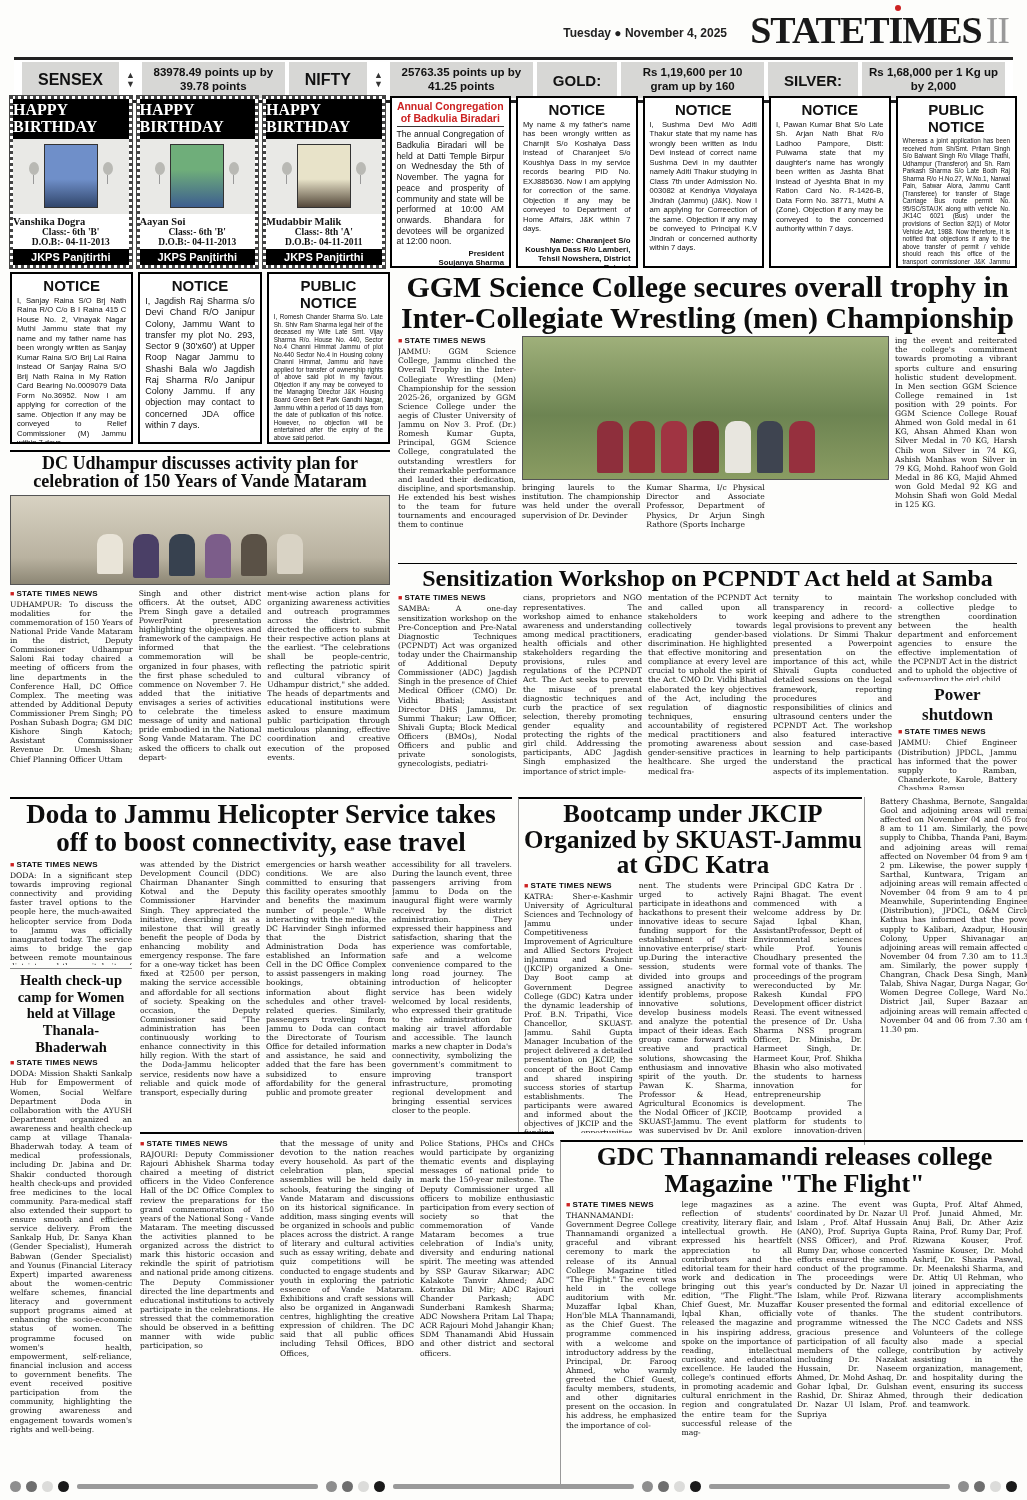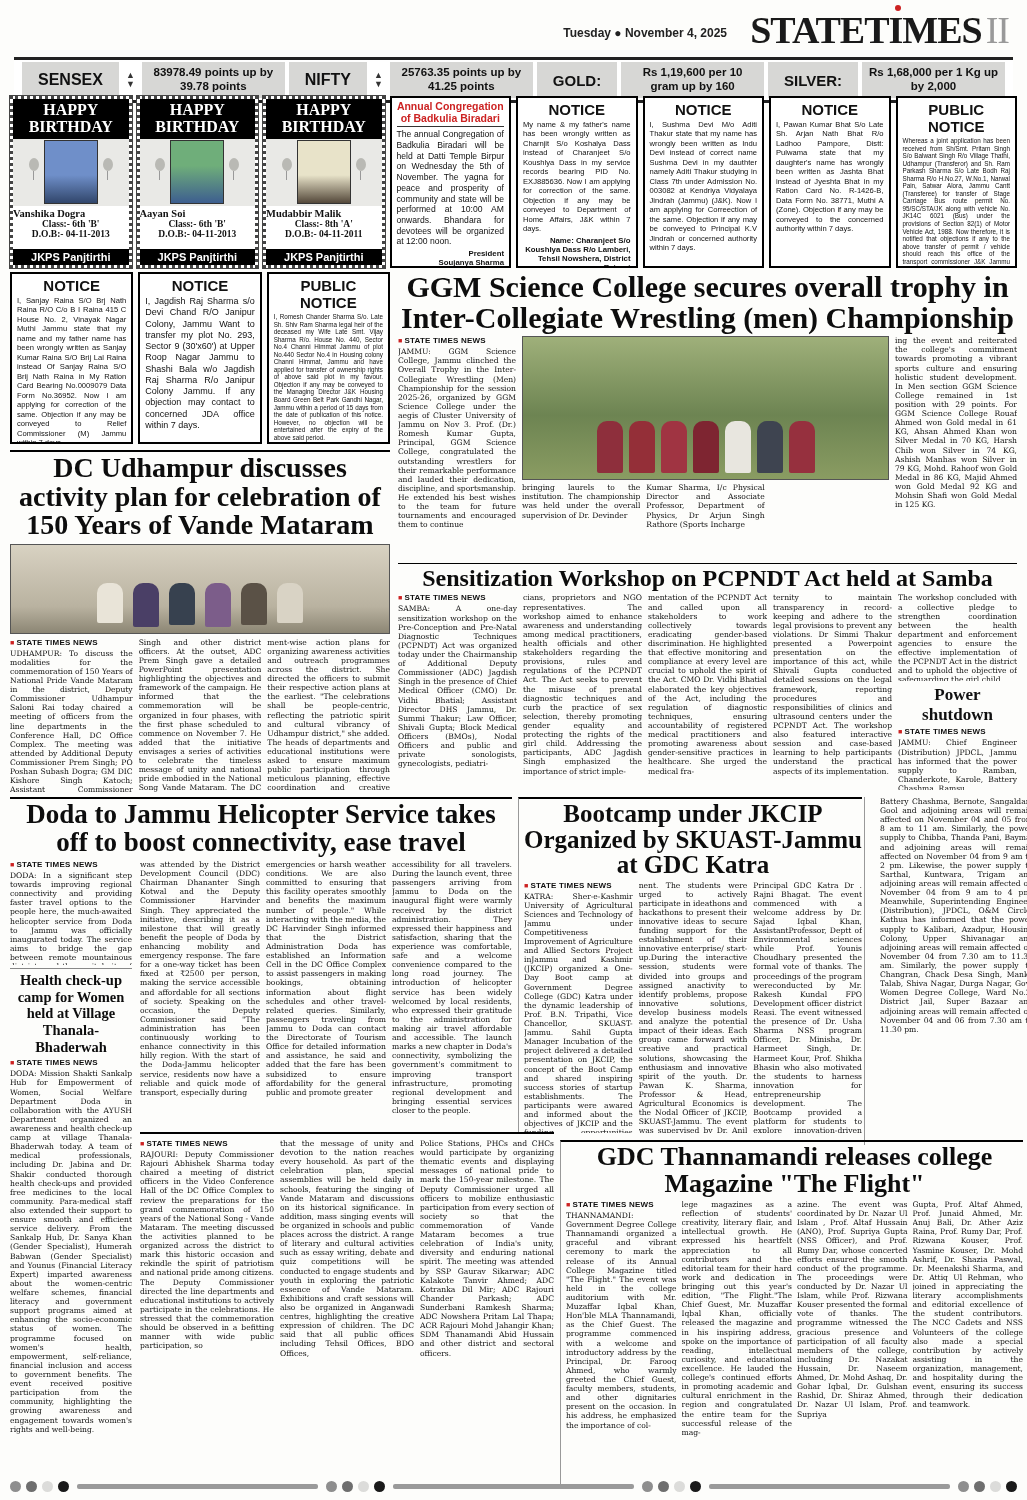--- a/index.html
+++ b/index.html
@@ -25,30 +25,30 @@
   .tk-arrows{display:flex;flex-direction:column;justify-content:center;font-size:9px;
              line-height:1;padding:0 3px;color:#333;}
   .tk-text{background:#d7d7d5;display:flex;align-items:center;justify-content:center;
            text-align:center;font-weight:bold;font-size:11.5px;line-height:1.2;flex:1;padding:0 6px;}
   .tk-sm{font-size:15px;}
   
   #row1{position:absolute;top:96px;left:10px;width:1007px;height:172px;display:grid;
         grid-template-columns:repeat(8,1fr);gap:5px;}
   .bday{border:3px dotted #444;outline:1px solid #444;background:#fff;display:flex;
         flex-direction:column;align-items:stretch;overflow:hidden;}
-  .bday-head{background:#000;color:#fff;text-align:center;font-weight:bold;font-size:16px;
+  .bday-head{background:#000;color:#fff;text-align:left;font-weight:bold;font-size:16px;
              line-height:1.05;padding:3px 0;font-family:"Liberation Serif",serif;}
   .bday-photo-row{flex:1;display:flex;align-items:center;justify-content:center;background:#e9e9e6;}
   .bday-photo{width:52px;height:62px;border:1px solid #333;}
   .balloon{width:10px;height:13px;border-radius:50%;background:#b9b9b4;margin:0 5px;position:relative;top:-8px;}
   .balloon::after{content:"";position:absolute;left:4px;top:13px;width:1px;height:9px;background:#999;}
   .bday-name{text-align:left;font-weight:bold;font-size:10.5px;padding-top:2px;}
   .bday-line{text-align:center;font-weight:bold;font-size:9.5px;}
   .bday-foot{background:#000;color:#fff;text-align:center;font-weight:bold;font-size:11px;
-             padding:2px 0;margin-top:10px;font-family:"Liberation Sans",sans-serif;}
+             padding:2px 0;margin-top:2px;font-family:"Liberation Sans",sans-serif;}
   .notice{border:2px solid #000;background:#fff;padding:3px 5px;overflow:hidden;
           font-family:"Liberation Sans",sans-serif;}
   .notice h4{margin:0 0 2px 0;text-align:center;font-size:15px;font-family:"Liberation Sans",sans-serif;}
   .notice .nbody{font-size:7.6px;line-height:1.25;text-align:justify;}
   .notice .nsig{font-size:7.8px;font-weight:bold;text-align:right;margin-top:2px;}
   .notice.tiny .nbody{font-size:6.3px;line-height:1.2;}
   .congr h4{color:#cc2222;font-size:10.5px;line-height:1.1;border-bottom:1px solid #333;padding-bottom:2px;}
   .congr .nbody{font-size:8.6px;}
   
   .kicker{font-family:"Liberation Sans",sans-serif;font-weight:bold;font-size:8px;
@@ -234,21 +234,21 @@
         <div id="ggm-bottom">
           <div class="col-text" style="height:62px">bringing laurels to the institution.  The championship was held under the overall supervision of Dr. Devinder</div>
           <div class="col-text" style="height:62px">Kumar Sharma, I/c Physical Director and Associate Professor, Department of Physics, Dr Arjun Singh Rathore (Sports Incharge</div>
         </div>
       </div>
       <div class="col-text" style="height:212px">ing the event and reiterated the college's commitment towards promoting a vibrant sports culture and ensuring holistic student development.  In Men section GGM Science College remained in 1st position with 29 points. For GGM Science College Rouaf Ahmed won Gold medal in 61 KG, Ahsan Ahmed Khan won Silver Medal in 70 KG, Harsh Chib won Silver in 74 KG, Ashish Manhas won Silver in 79 KG, Mohd. Rahoof won Gold Medal in 86 KG, Majid Ahmed won Gold Medal 92 KG and Mohsin Shafi won Gold Medal in 125 KG.</div>
     </div>
   </div>
 
   <div id="udhampur" class="abs">
-    <h2 class="headline" style="font-size:28px;margin-top:2px">DC Udhampur discusses activity plan for celebration of 150 Years of Vande Mataram</h2>
+    <h2 class="headline" style="font-size:18px;margin-top:2px">DC Udhampur discusses activity plan for celebration of 150 Years of Vande Mataram</h2>
     <div class="photo" style="height:88px;margin-top:4px;background:linear-gradient(#d8d2c2 0%,#b9b2a0 70%,#8c8674 100%)">
       <div class="people" style="gap:10px">
         <div class="person" style="background:#e9e4d8;height:40px"></div>
           <div class="person" style="background:#4a3f66;height:44px"></div>
         <div class="person" style="background:#37414f;height:42px"></div>
           <div class="person" style="background:#7c5d8a;height:44px"></div>
         <div class="person" style="background:#5a5146;height:42px"></div>
           <div class="person" style="background:#d9d3c5;height:40px"></div>
       </div>
     </div>

